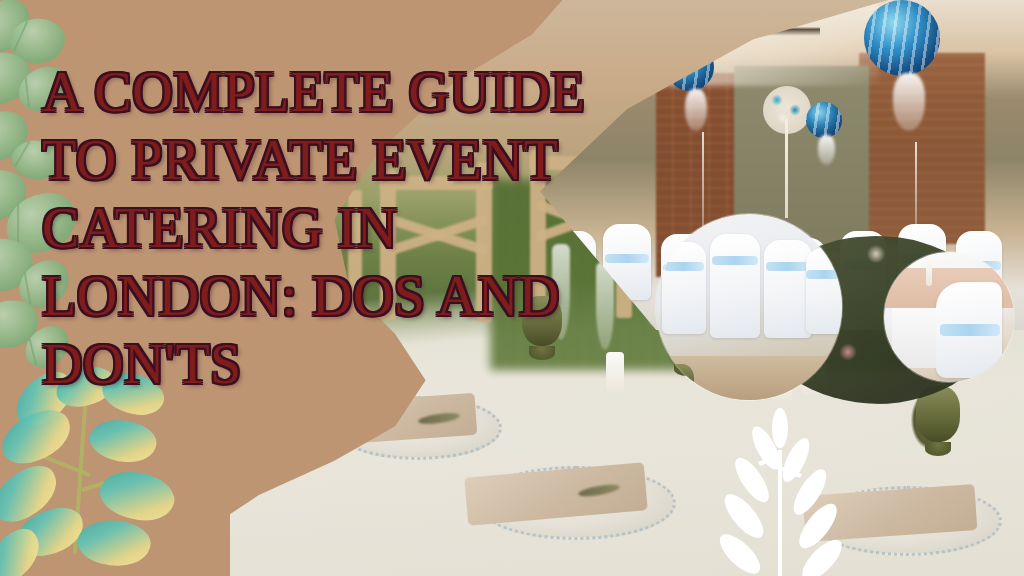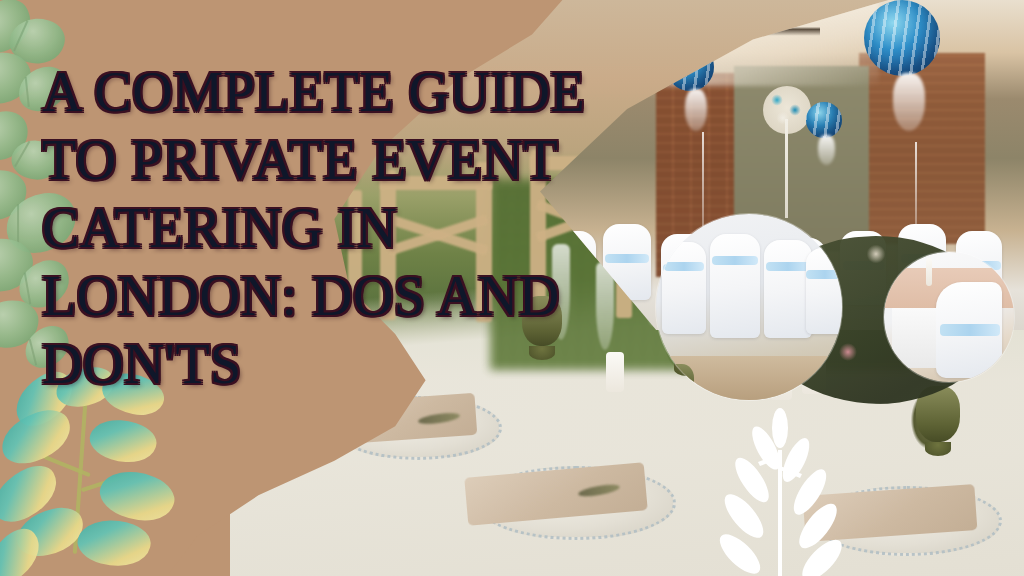--- a/index.html
+++ b/index.html
@@ -249,21 +249,21 @@
   .white-branch { position:absolute; left:700px; top:404px; width:160px; height:172px; }
 
   
   .title {
     position:absolute; left:42px; top:58px; width:600px;
     font-family:"Liberation Serif", serif;
     font-size:56px;
     line-height:68px;
     letter-spacing:.5px;
     font-weight:400;
-    color:#0f172a;
+    color:#7f1d1d;
     text-transform:uppercase;
     text-shadow:
       -2px -2px 0 #3a1021, 2px -2px 0 #3a1021,
       -2px  2px 0 #3a1021, 2px  2px 0 #3a1021,
        0   -2px 0 #3a1021, 0    2px 0 #3a1021,
       -2px  0   0 #3a1021, 2px  0   0 #3a1021,
        3px  3px 4px rgba(40,10,25,.45);
     white-space:pre-line;
   }
 </style>

